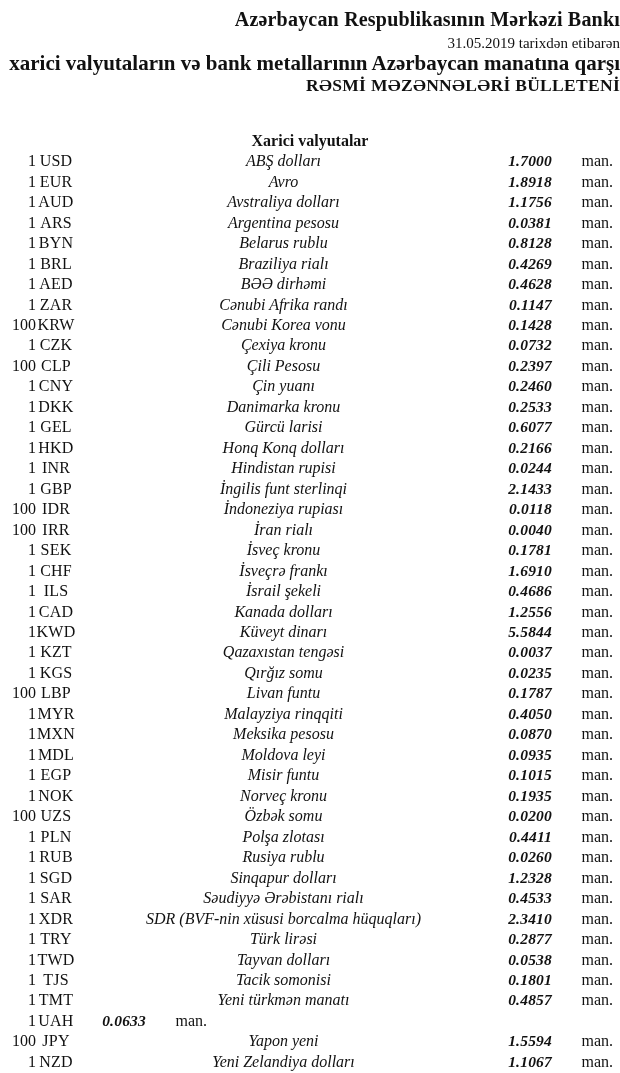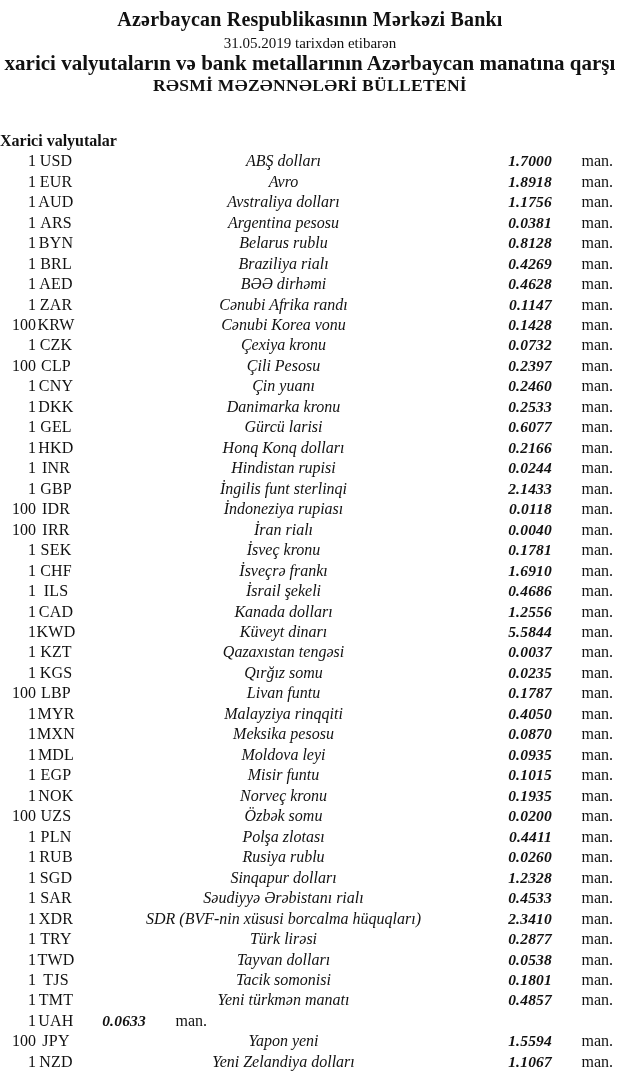--- a/index.html
+++ b/index.html
@@ -6,36 +6,37 @@
   html, body {
     width: 620px; height: 1073px;
     background: #ffffff;
     color: #111111;
     font-family: "Liberation Serif", serif;
     overflow: hidden;
   }
   .page { width: 620px; height: 1073px; position: relative; }
 
   
-  .doc-header { text-align: center; padding-top: 6px; }
+  .doc-header { text-align: right; padding-top: 6px; }
   .bank-name {
     font-size: 20px; font-weight: bold; line-height: 27px;
     letter-spacing: 0.2px;
   }
   .date-line {
     font-size: 15px; font-weight: normal; line-height: 20px;
   }
   .subject-line {
     font-size: 21px; font-weight: bold; line-height: 20px;
   }
   .bulletin-title {
     font-size: 17.5px; font-weight: bold; line-height: 24px;
     letter-spacing: 0.3px;
   }
   .section-title {
+    text-align: center;
     font-size: 16px; font-weight: bold; line-height: 21px;
     margin-top: 33px;
   }
 
   
   .rates { margin-top: 0px; width: 613px; }
   .row {
     display: flex;
     height: 20.47px;
     align-items: center;

